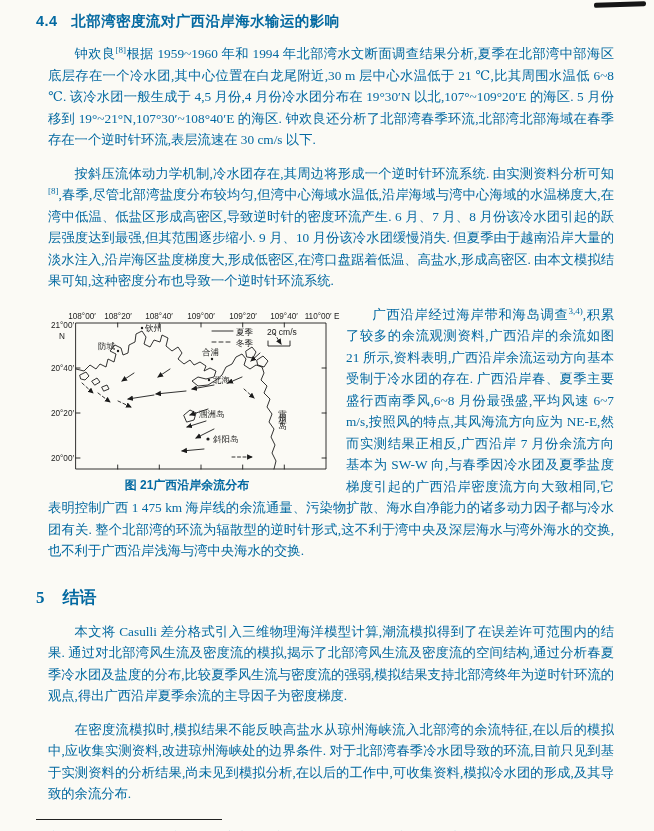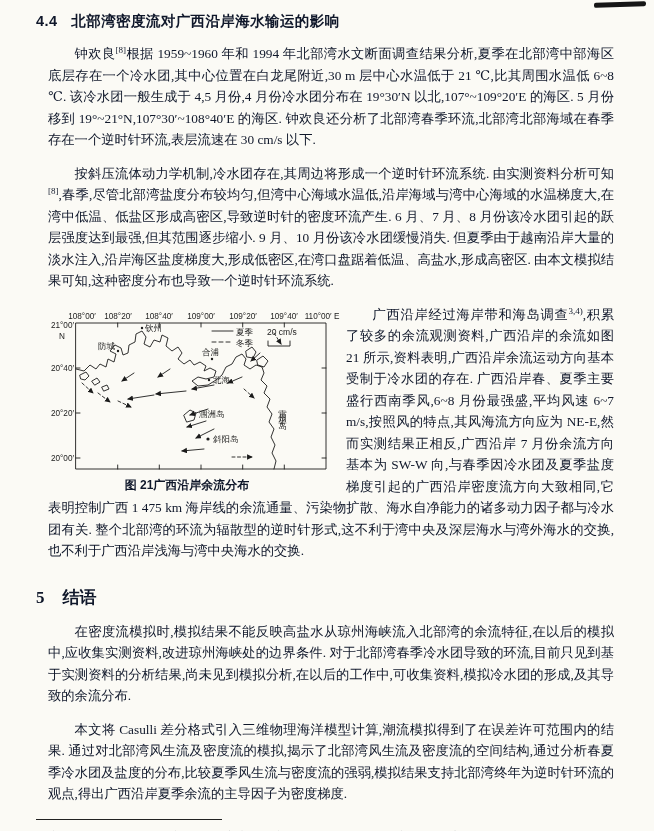--- a/index.html
+++ b/index.html
@@ -1,19 +1,19 @@
 <!DOCTYPE html>
 <html><head>
 <meta charset="utf-8">
 <style>
   *{box-sizing:border-box}
   html,body{margin:0;padding:0}
   body{width:654px;height:831px;background:#f1efe9;overflow:hidden}
   .page{position:relative;width:654px;height:831px;background:#fbfaf5;
-        padding:12px 28px 0 36px;color:#0f172a;
+        padding:12px 28px 0 36px;color:#0369a1;
         font-family:"Liberation Serif","DejaVu Serif",serif}
   .smudge{position:absolute;top:2px;right:8px;width:52px;height:5px;background:#161616;
           border-radius:2px;transform:rotate(-2deg)}
   .h-sub{font-family:"Liberation Sans","DejaVu Sans",sans-serif;font-size:14.5px;
          font-weight:bold;margin:0 0 8px 0;letter-spacing:.4px}
   .h-sub .num{margin-right:14px}
   .body-para{font-size:13.3px;line-height:21.5px;text-align:justify;text-indent:2em;margin:12px}
   sup.ref{font-size:9px;line-height:0}
   .fig-float{float:left;width:302px;margin:3px 8px 0 0}
   .fig-caption{font-size:12px;text-align:center;margin-top:2px;font-weight:bold;
@@ -133,20 +133,20 @@
       <text class="map-label" x="177" y="135">斜阳岛</text>
       <text class="map-label" x="247" y="96" style="writing-mode:vertical-rl;letter-spacing:4px">雷州半岛</text>
     </svg>
     <div class="fig-caption"><span class="cap-label">图 21</span><span>广西沿岸余流分布</span></div>
   </div>
 
   <p class="body-para"><span>广西沿岸经过海岸带和海岛调查</span><sup class="ref">3,4)</sup><span>,积累了较多的余流观测资料,广西沿岸的余流如图 21 所示,资料表明,广西沿岸余流运动方向基本受制于冷水团的存在. 广西沿岸春、夏季主要盛行西南季风,6~8 月份最强盛,平均风速 6~7 m/s,按照风的特点,其风海流方向应为 NE-E,然而实测结果正相反,广西沿岸 7 月份余流方向基本为 SW-W 向,与春季因冷水团及夏季盐度梯度引起的广西沿岸密度流方向大致相同,它表明控制广西 1 475 km 海岸线的余流通量、污染物扩散、海水自净能力的诸多动力因子都与冷水团有关. 整个北部湾的环流为辐散型的逆时针形式,这不利于湾中央及深层海水与湾外海水的交换,也不利于广西沿岸浅海与湾中央海水的交换.</span></p>
 
   <h2 class="h-main"><span class="num">5</span><span>结语</span></h2>
 
+  <p class="body-para">本文将 Casulli 差分格式引入三维物理海洋模型计算,潮流模拟得到了在误差许可范围内的结果. 通过对北部湾风生流及密度流的模拟,揭示了北部湾风生流及密度流的空间结构,通过分析春夏季冷水团及盐度的分布,比较夏季风生流与密度流的强弱,模拟结果支持北部湾终年为逆时针环流的观点,得出广西沿岸夏季余流的主导因子为密度梯度.</p>
   <p class="body-para">在密度流模拟时,模拟结果不能反映高盐水从琼州海峡流入北部湾的余流特征,在以后的模拟中,应收集实测资料,改进琼州海峡处的边界条件. 对于北部湾春季冷水团导致的环流,目前只见到基于实测资料的分析结果,尚未见到模拟分析,在以后的工作中,可收集资料,模拟冷水团的形成,及其导致的余流分布.</p>
-  <p class="body-para">本文将 Casulli 差分格式引入三维物理海洋模型计算,潮流模拟得到了在误差许可范围内的结果. 通过对北部湾风生流及密度流的模拟,揭示了北部湾风生流及密度流的空间结构,通过分析春夏季冷水团及盐度的分布,比较夏季风生流与密度流的强弱,模拟结果支持北部湾终年为逆时针环流的观点,得出广西沿岸夏季余流的主导因子为密度梯度.</p>
 
   <div class="footnotes">
     <div class="fn-rule"></div>
     <p class="fn">4) 广西壮族自治区海岛资源综合调查报告编写组. 广西壮族自治区海岛资源综合调查报告.1993.</p>
   </div>
 </div>
 
 </body></html>

